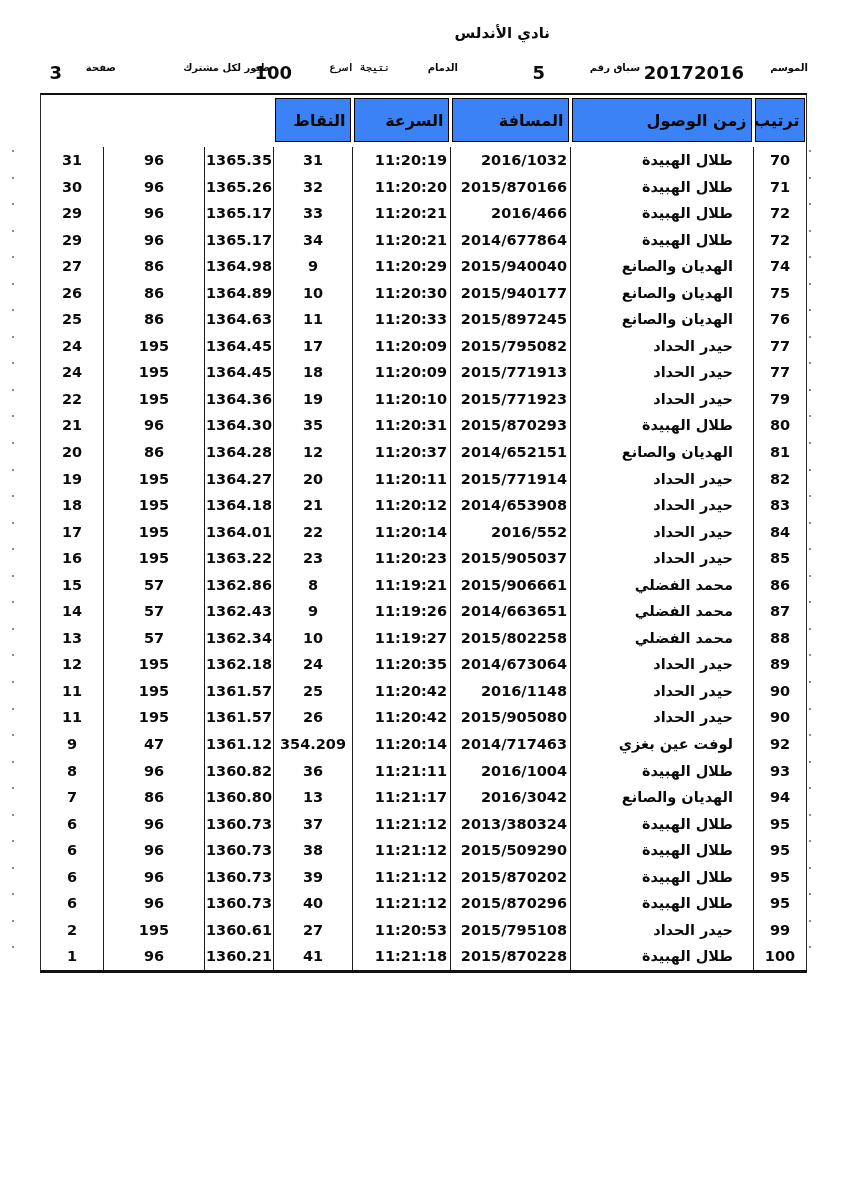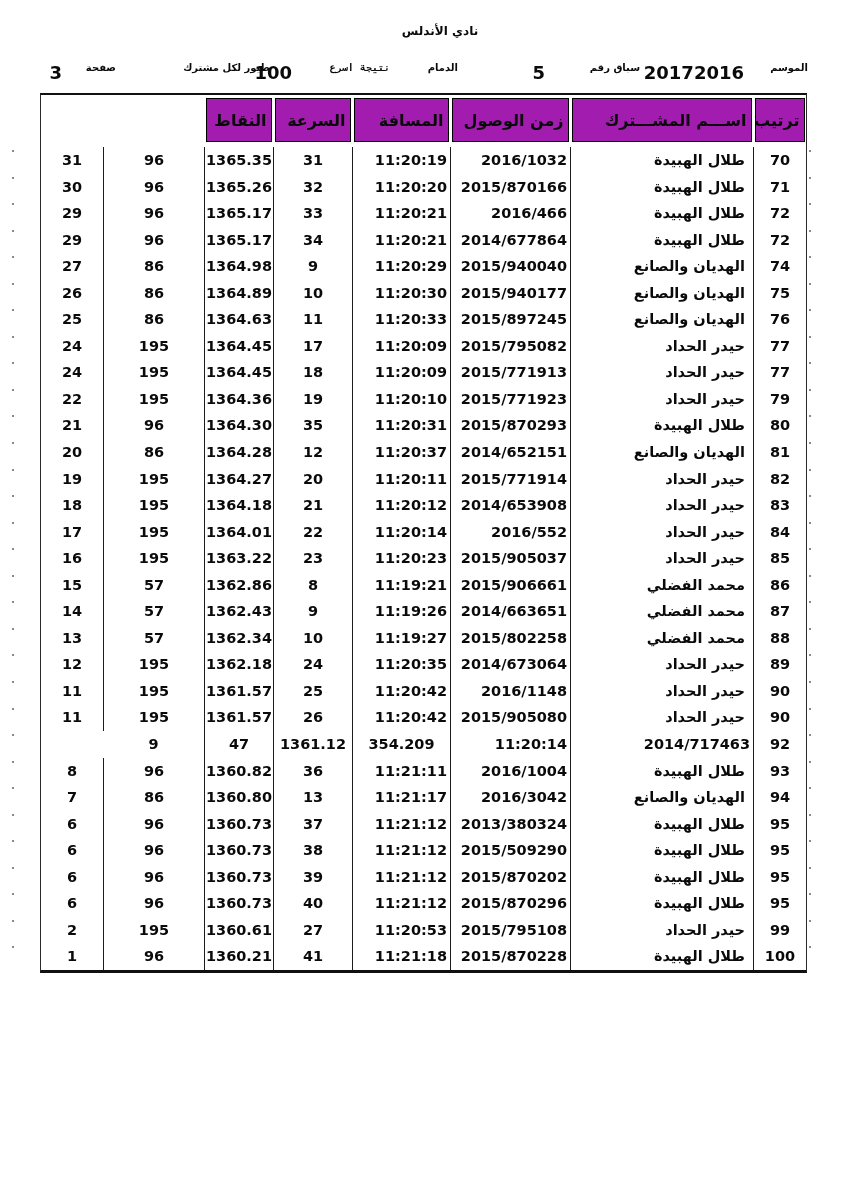--- a/index.html
+++ b/index.html
@@ -6,22 +6,22 @@
   html, body { background: #ffffff; }
   body {
     width: 848px; height: 1200px;
     position: relative;
     font-family: "DejaVu Sans", "Liberation Sans", sans-serif;
     color: #0a0a0a;
     overflow: hidden;
   }
   .club-title {
     position: absolute; top: 24px; left: 330px; width: 220px;
-    text-align: center;
-    font-size: 12px; font-weight: bold;
+    text-align: right;
+    font-size: 15px; font-weight: bold;
     direction: rtl;
   }
   .meta-line {
     position: absolute; top: 60px; left: 0; width: 848px; height: 28px;
     direction: rtl;
   }
   .meta-line span {
     position: absolute; top: 2px;
     font-size: 10px; font-weight: bold; white-space: nowrap;
     direction: rtl;
@@ -48,38 +48,38 @@
     border-right: 1px solid #2a2a2a;
   }
   .grid-row {
     display: grid;
     grid-template-columns: 53px 183px 120px 98px 79px 69px 101px 62px;
     direction: rtl;
   }
   .thead { height: 52px; }
   .thead .hcell {
     margin: 3px 1.5px 5px 1.5px;
-    background: #a21caf;
+    background: #3b82f6;
     border: 1px solid #000;
     display: flex; align-items: center;
     justify-content: flex-start;
     padding: 0 4px;
     font-size: 16px; font-weight: bold;
     white-space: nowrap; overflow: hidden;
   }
   .tbody .grid-row { height: 26.55px; }
   .tbody .cell {
     font-weight: bold; font-size: 14.5px;
     line-height: 26.55px;
     white-space: nowrap; overflow: hidden;
     border-left: 1.2px solid #1c1c1c; 
   }
   .tbody .cell:last-child { border-left: none; }
   .c-center { text-align: center; }
-  .c-name   { text-align: right; padding: 0 8px; font-size: 13px; }
+  .c-name   { text-align: right; padding: 0 20px; font-size: 13px; }
   .c-ltr-right { direction: ltr; text-align: right; padding-right: 3px; }
 
   .edge-dots {
     position: absolute; top: 150px; height: 820px; width: 2px;
     background-image: repeating-linear-gradient(
       to bottom, #8a8a8a 0, #8a8a8a 2px, transparent 2px, transparent 26.55px);
   }
   .edge-dots.left  { left: 12px; }
   .edge-dots.right { left: 809px; }
 </style>
@@ -97,21 +97,20 @@
   <span class="m-result">نتيجة اسرع</span>
   <span class="m-count num">100</span>
   <span class="m-unit">طيور لكل مشترك</span>
   <span class="m-pagelbl">صفحة</span>
   <span class="m-pagenum num">3</span>
 </div>
 
 <div class="results-table">
   <div class="grid-row thead">
     <div class="hcell">ترتيب</div>
-    <div class="hcell">اســـم المشـــترك</div>
     <div class="hcell">زمن الوصول</div>
     <div class="hcell">المسافة</div>
     <div class="hcell">السرعة</div>
     <div class="hcell">النقاط</div>
   </div>
   <div class="tbody" id="tbody">
   <div class="grid-row">
     <div class="cell c-center">70</div>
     <div class="cell c-name">طلال الهبيدة</div>
     <div class="cell c-ltr-right">2016/1032</div>
@@ -348,20 +347,21 @@
     <div class="cell c-ltr-right">2015/905080</div>
     <div class="cell c-ltr-right">11:20:42</div>
     <div class="cell c-center">26</div>
     <div class="cell c-center">1361.57</div>
     <div class="cell c-center">195</div>
     <div class="cell c-center">11</div>
   </div>
 
   <div class="grid-row">
     <div class="cell c-center">92</div>
+    <div class="cell c-name">لوفت عين بغزي</div>
     <div class="cell c-ltr-right">2014/717463</div>
     <div class="cell c-ltr-right">11:20:14</div>
     <div class="cell c-center">354.209</div>
     <div class="cell c-center">1361.12</div>
     <div class="cell c-center">47</div>
     <div class="cell c-center">9</div>
   </div>
 
   <div class="grid-row">
     <div class="cell c-center">93</div>

